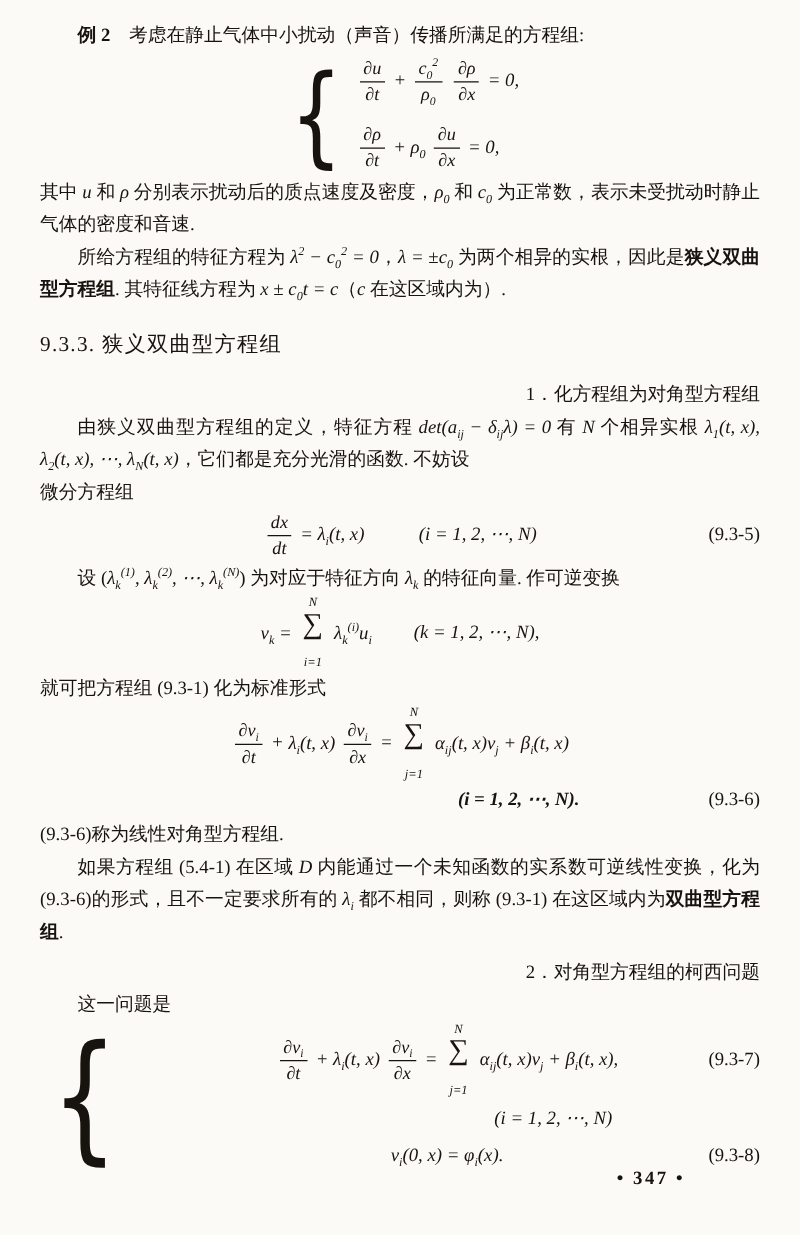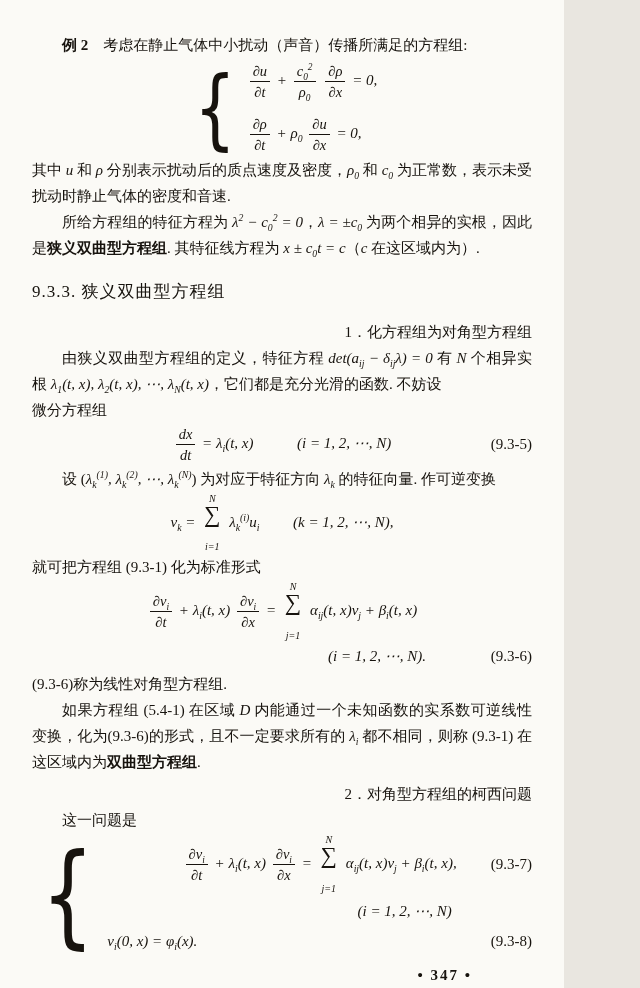--- a/index.html
+++ b/index.html
@@ -1,18 +1,18 @@
 <!DOCTYPE html>
 <html><head>
 <meta charset="utf-8">
 <style>
   html,body { margin:0; padding:0; background:#e9e6e0; }
   .page {
-    width:564px; height:988px; box-sizing:border-box;
-    padding:32px 32px 0 32px; position:relative;
+    width:640px; height:988px; box-sizing:border-box;
+    padding:16px 32px 0 32px; position:relative;
     background:#fbfaf6;
     font-family:"Liberation Serif","DejaVu Serif",serif;
     font-size:15px; line-height:26px; color:#17130e;
   }
   p { margin:0; text-align:justify; }
   .indent { text-indent:2em; }
   .mi { font-style:italic; }
   .bold { font-weight:bold; }
   sub,sup { font-size:0.65em; line-height:0; }
 
@@ -36,28 +36,28 @@
   .gap-md { display:inline-block; width:26px; }
 
   .eqsys { display:flex; align-items:center; justify-content:center; margin:4px 0 2px 0; }
   .brace { font-family:"DejaVu Sans",sans-serif; line-height:1; transform:scaleX(0.75); margin-right:4px; font-weight:normal; }
   .brace-sm { font-size:88px; }
   .brace-lg { font-size:112px; }
   .syscol { display:flex; flex-direction:column; align-items:flex-start; gap:14px; }
 
   .sys2 { display:flex; align-items:center; margin:2px 0; }
   .syscol2 { flex:1; display:flex; flex-direction:column; gap:4px; }
-  .sysrow { position:relative; display:flex; align-items:center; }
+  .sysrow { position:relative; display:flex; align-items:center;justify-content:center; }
   .row-center { justify-content:center; }
   .row-condshift { justify-content:center; }
   .row-condshift .shift { margin-left:170px; }
   .cond936 { position:relative; display:flex; justify-content:center; margin:0 0 2px 0; }
-  .cond936 .shift { margin-left:190px; }
-
-  .pagenum { position:absolute; right:92px; bottom:0; font-weight:bold; letter-spacing:2px; }
+  .cond936 .shift { margin-left:190px;font-weight:bold; }
+
+  .pagenum { position:absolute; right:92px; bottom:32px; font-weight:bold; letter-spacing:2px; }
 </style>
 </head>
 <body>
 
 <div class="page">
 
   <p class="indent"><span class="bold">例 2</span><span>　考虑在静止气体中小扰动（声音）传播所满足的方程组:</span></p>
 
   <div class="eqsys">
     <span class="brace brace-sm">{</span>

